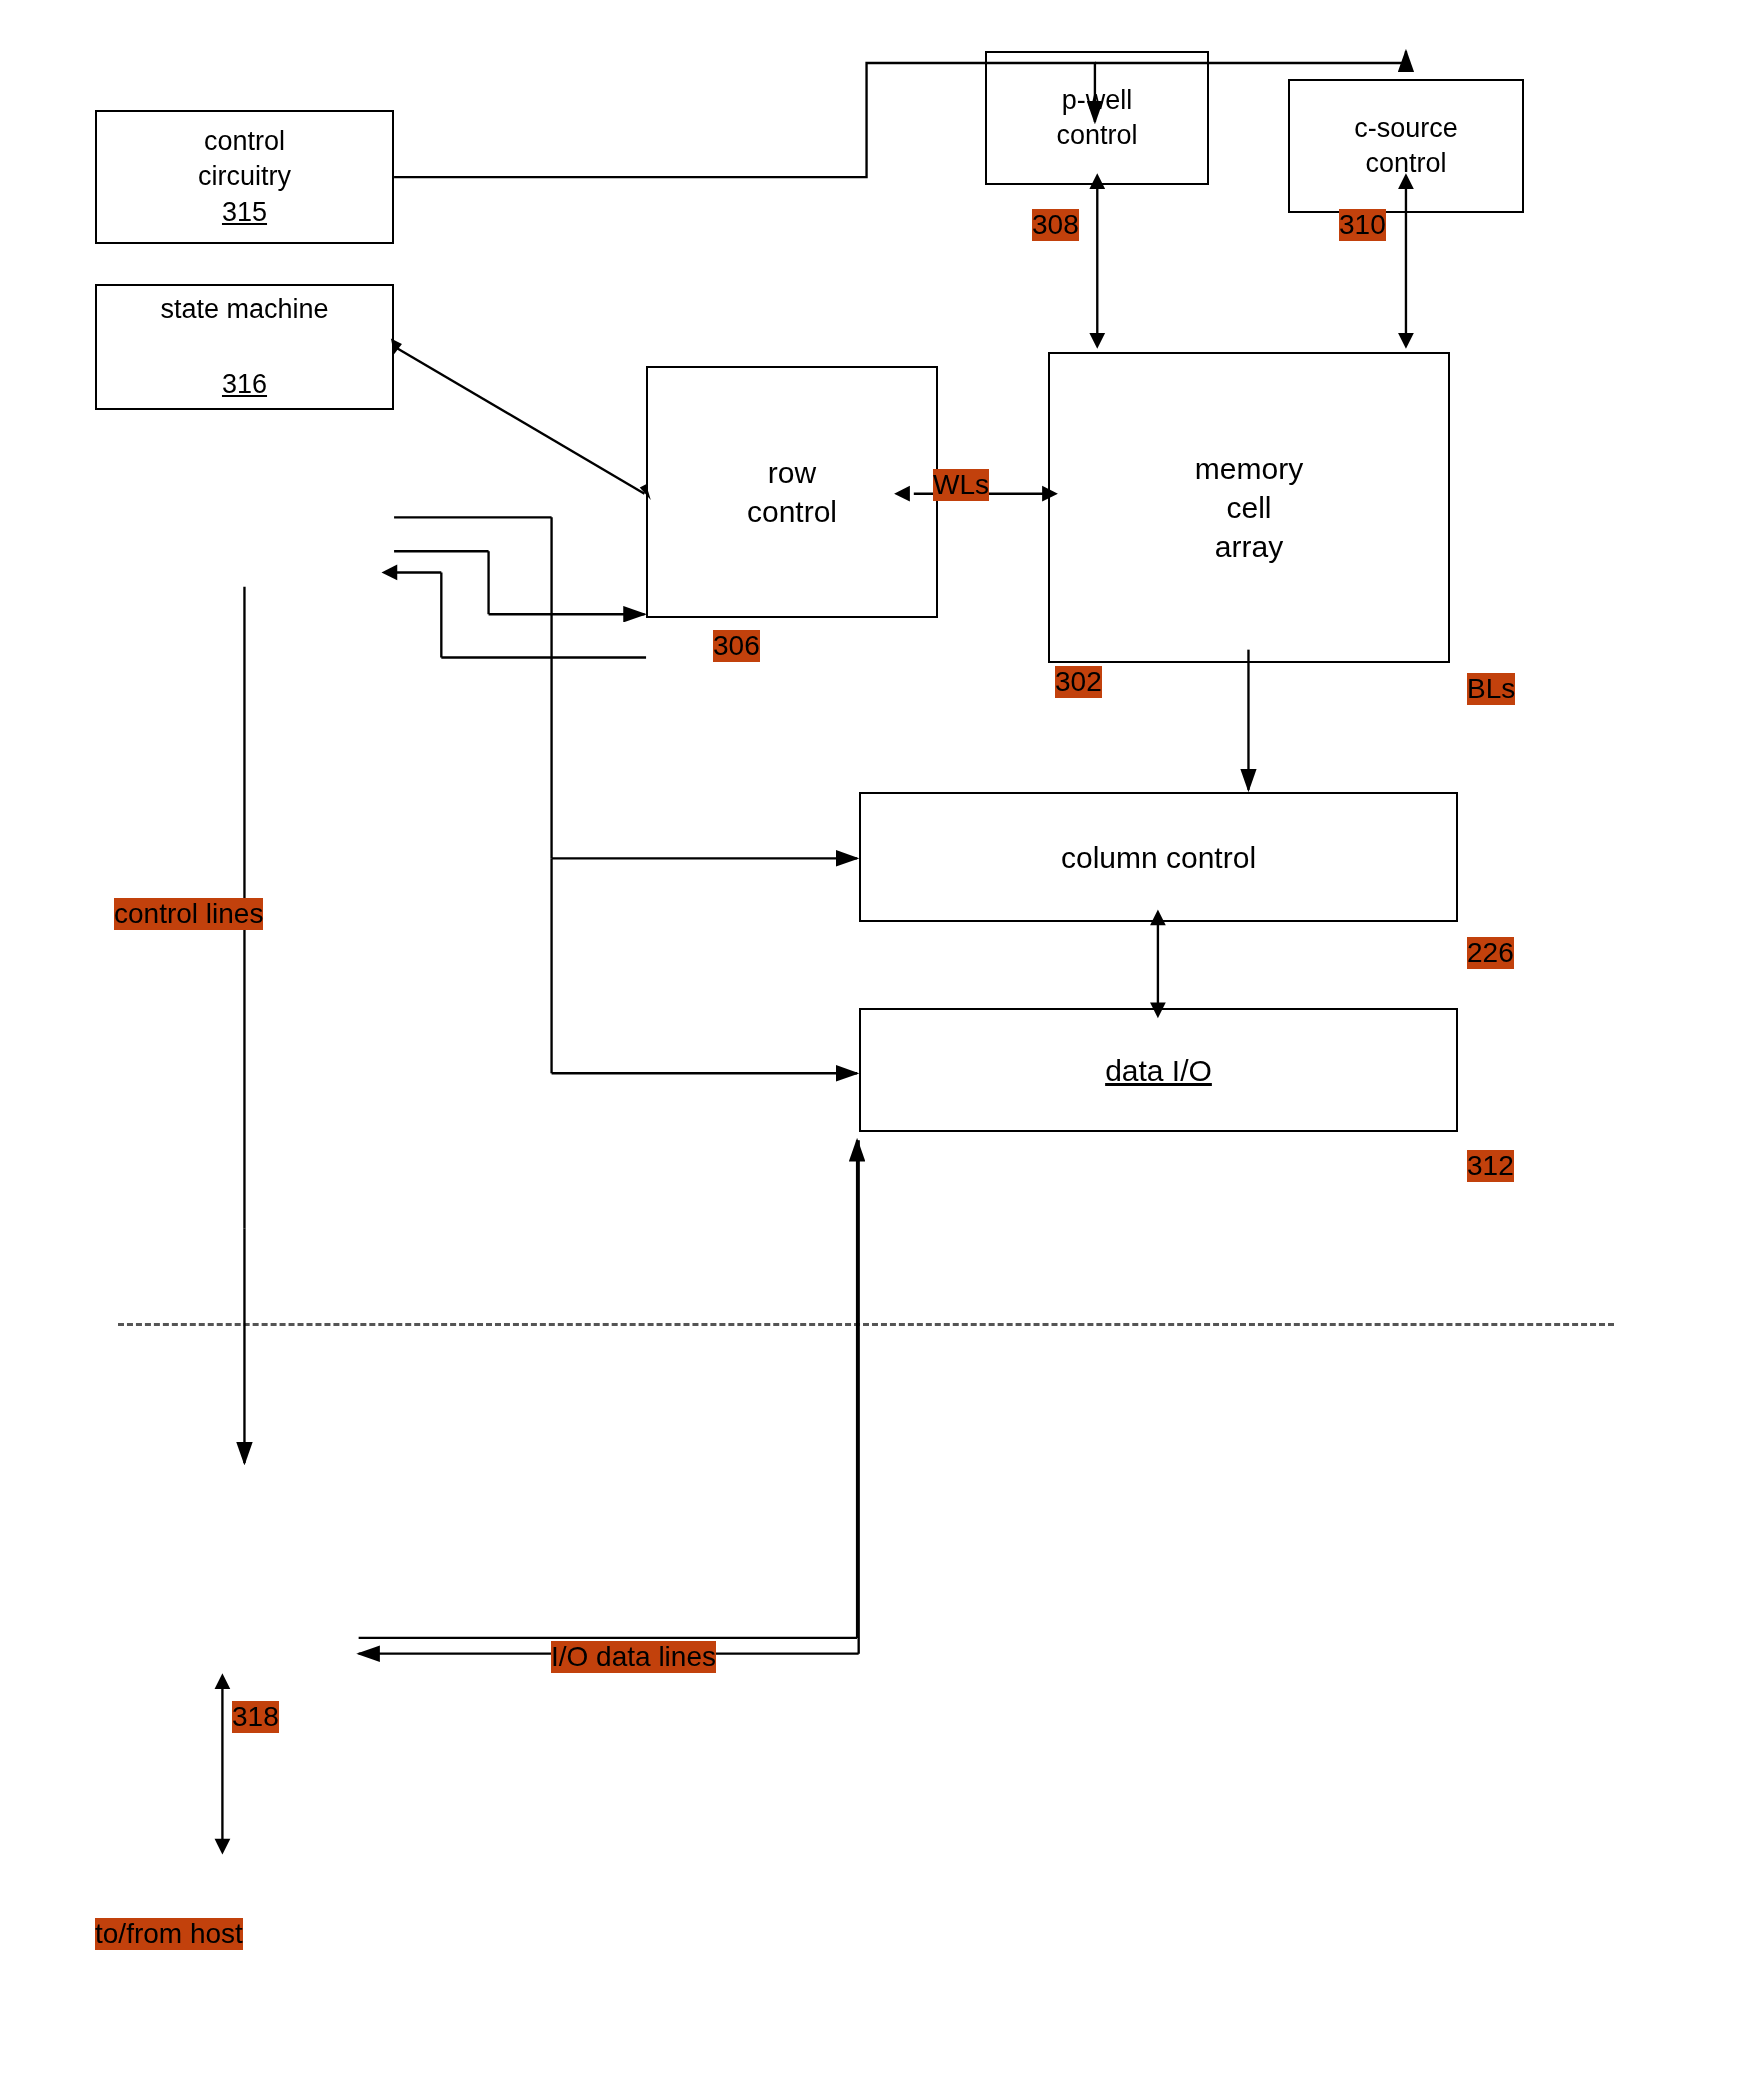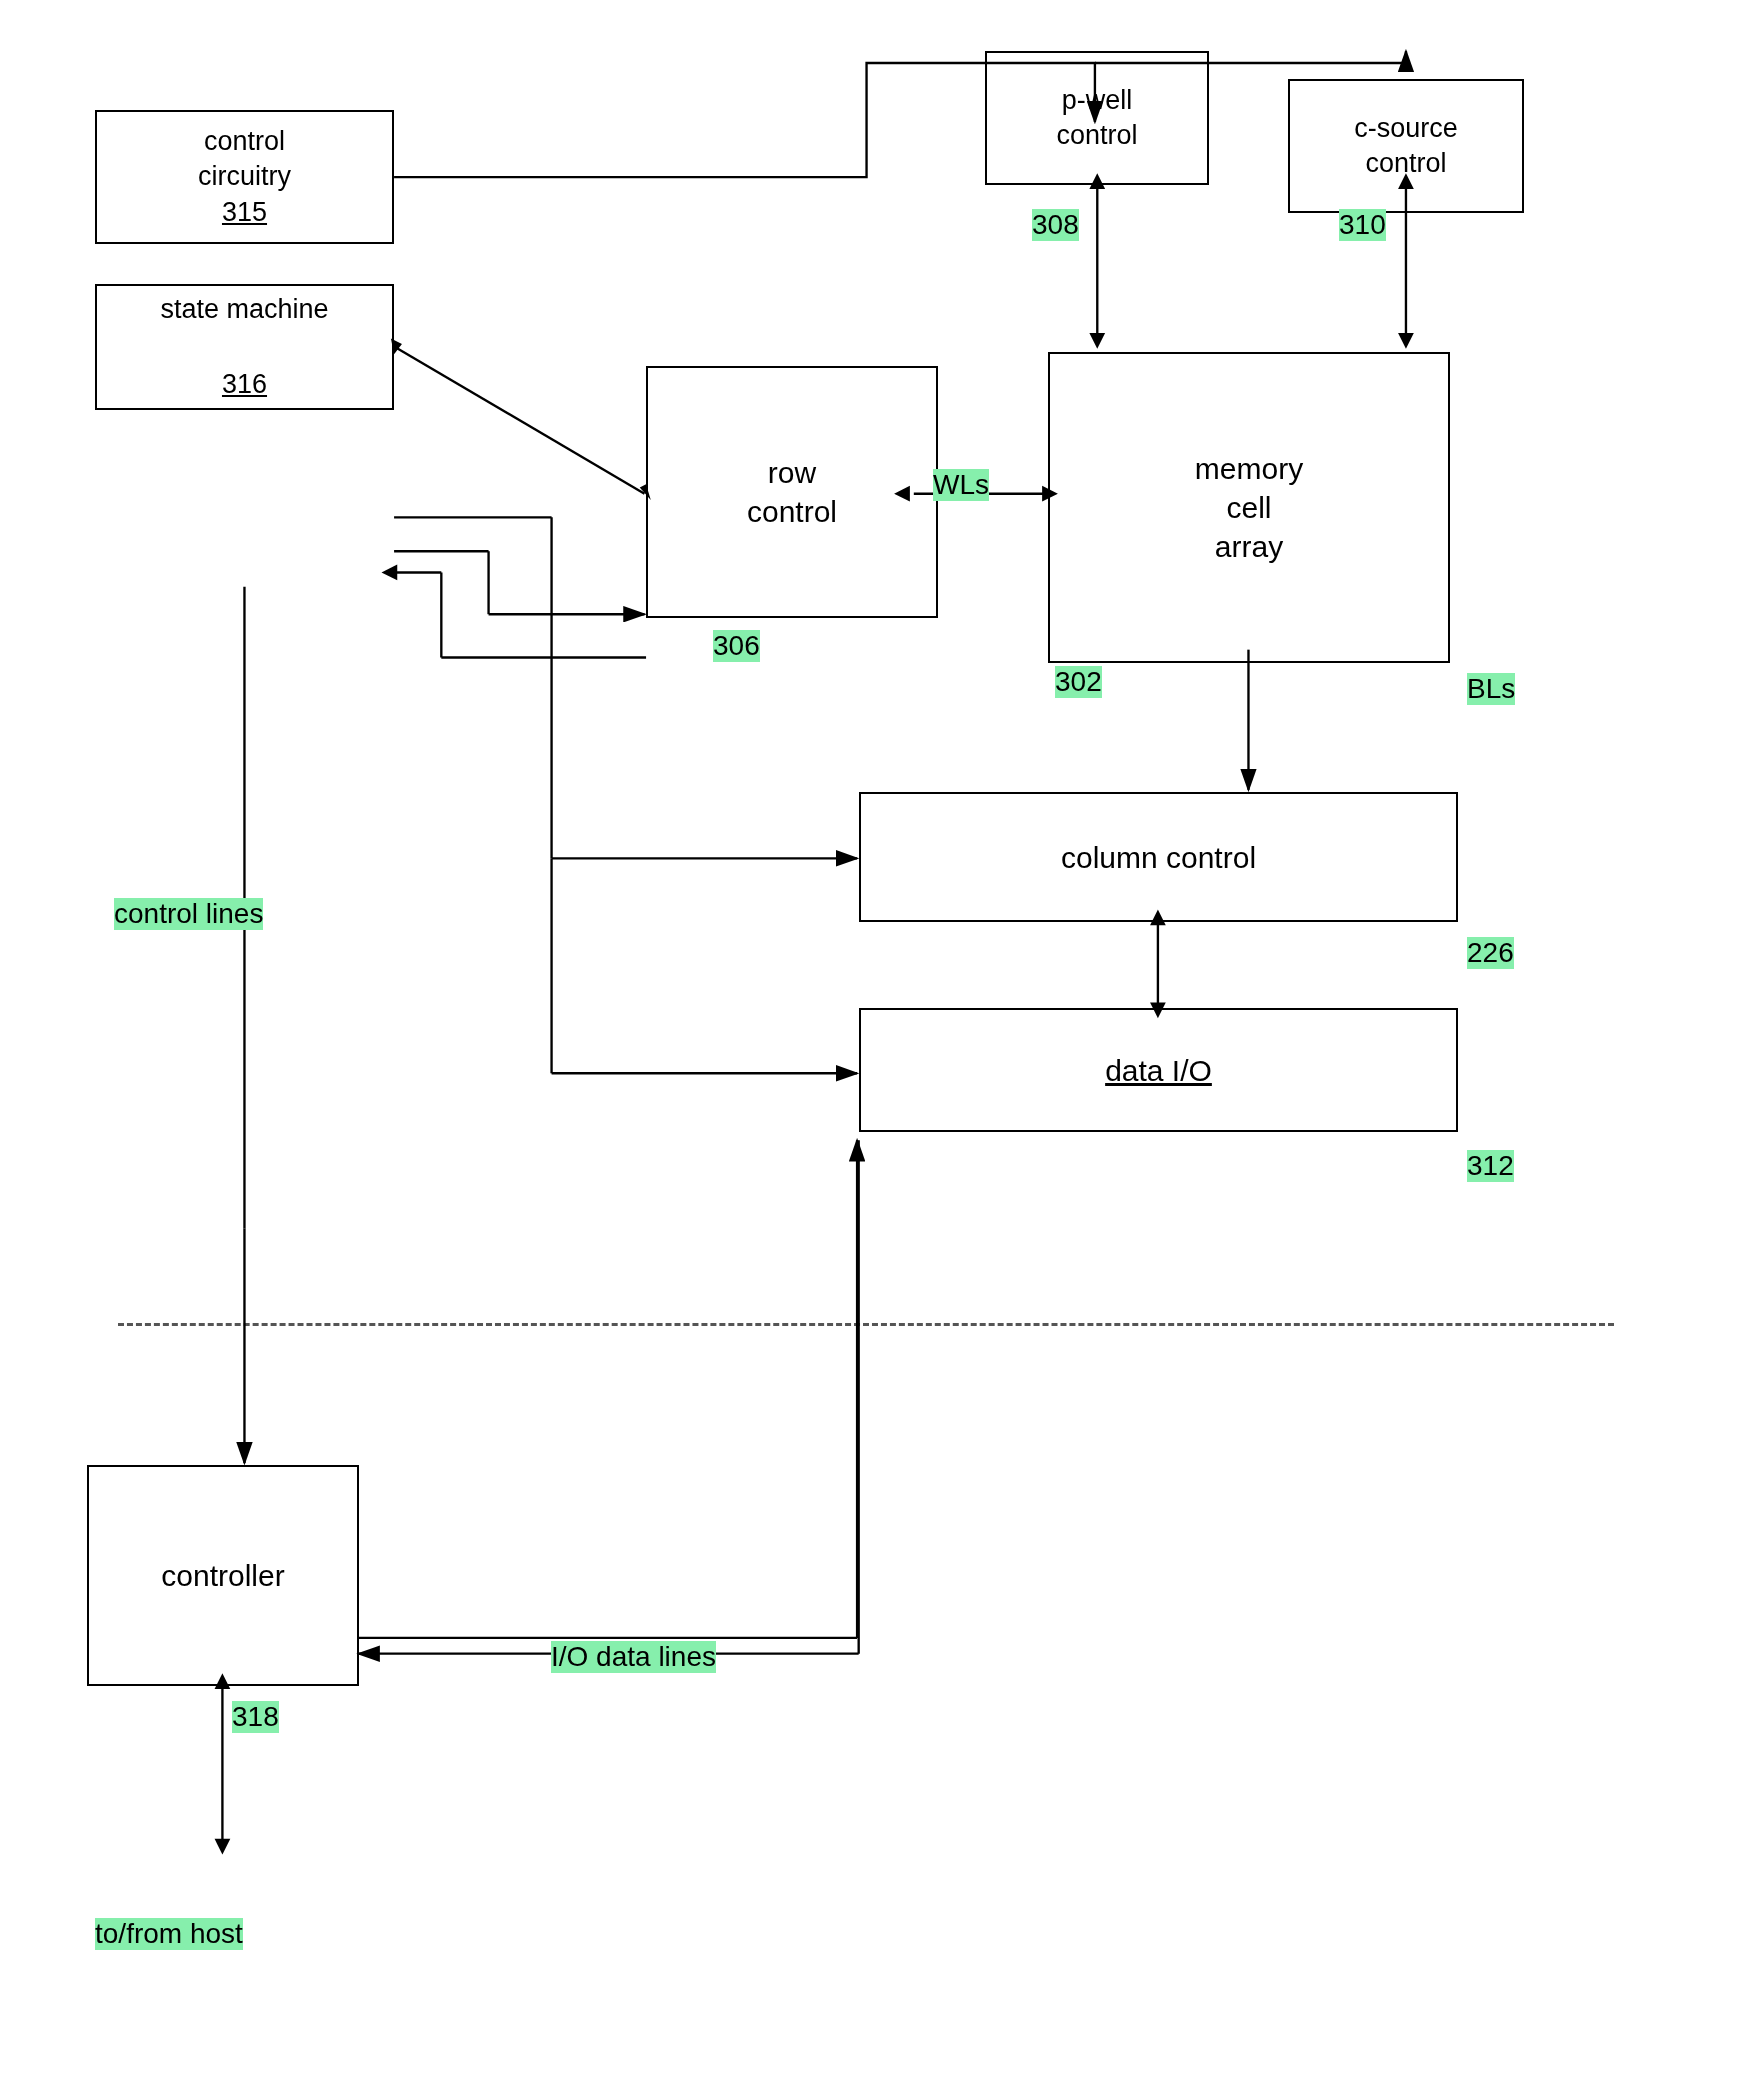--- a/index.html
+++ b/index.html
@@ -36,21 +36,21 @@
       position: absolute;
       top: 0; left: 0;
       width: 1752px;
       height: 2097px;
       pointer-events: none;
     }
     .label {
       position: absolute;
       font-size: 28px;
       color: #000;
-      background: #86efac;
+      background: #c2410c;
     }
     .dashed-line {
       position: absolute;
       border-top: 3.2px dashed #555;
       width: 1496px;
       left: 118px;
       top: 1323px;
     }
   </style>
 </head>
@@ -86,23 +86,20 @@
   </div>
 
   <div class="box" style="left:859px; top:792px; width:599px; height:130px; font-size:30px;">
     <span>column control</span>
   </div>
 
   <div class="box" style="left:859px; top:1008px; width:599px; height:124px; font-size:30px;text-decoration:underline;">
     <span>data I/O</span>
   </div>
 
-  <div class="box" style="left:87px; top:1465px; width:272px; height:221px; font-size:30px;">
-    <span>controller</span>
-  </div>
 
   <div class="dashed-line"></div>
 
   <svg class="arrows" viewBox="0 0 2224 2663" width="1752" height="2097">
     <defs>
       <marker id="arrow" markerWidth="10" markerHeight="7" refX="9" refY="3.5" orient="auto">
         <polygon points="0 0, 10 3.5, 0 7" fill="#000"></polygon>
       </marker>
       <marker id="arrow-rev" markerWidth="10" markerHeight="7" refX="1" refY="3.5" orient="auto">
         <polygon points="10 0, 0 3.5, 10 7" fill="#000"></polygon>

